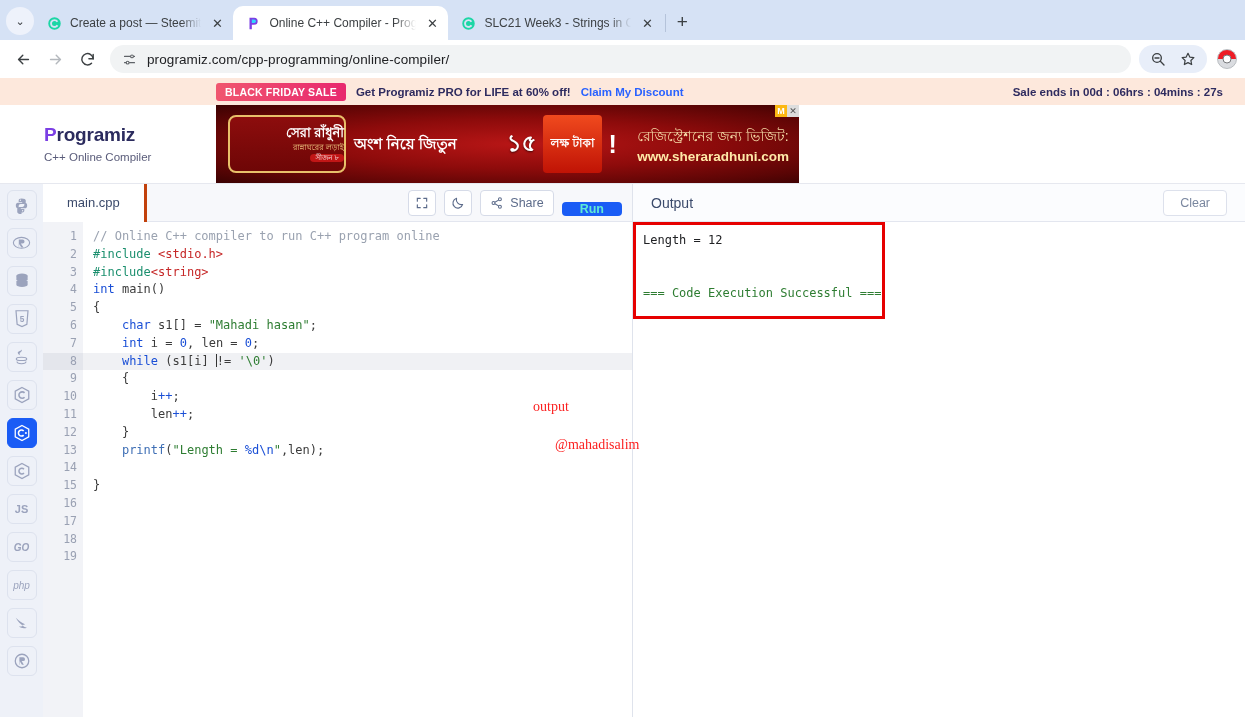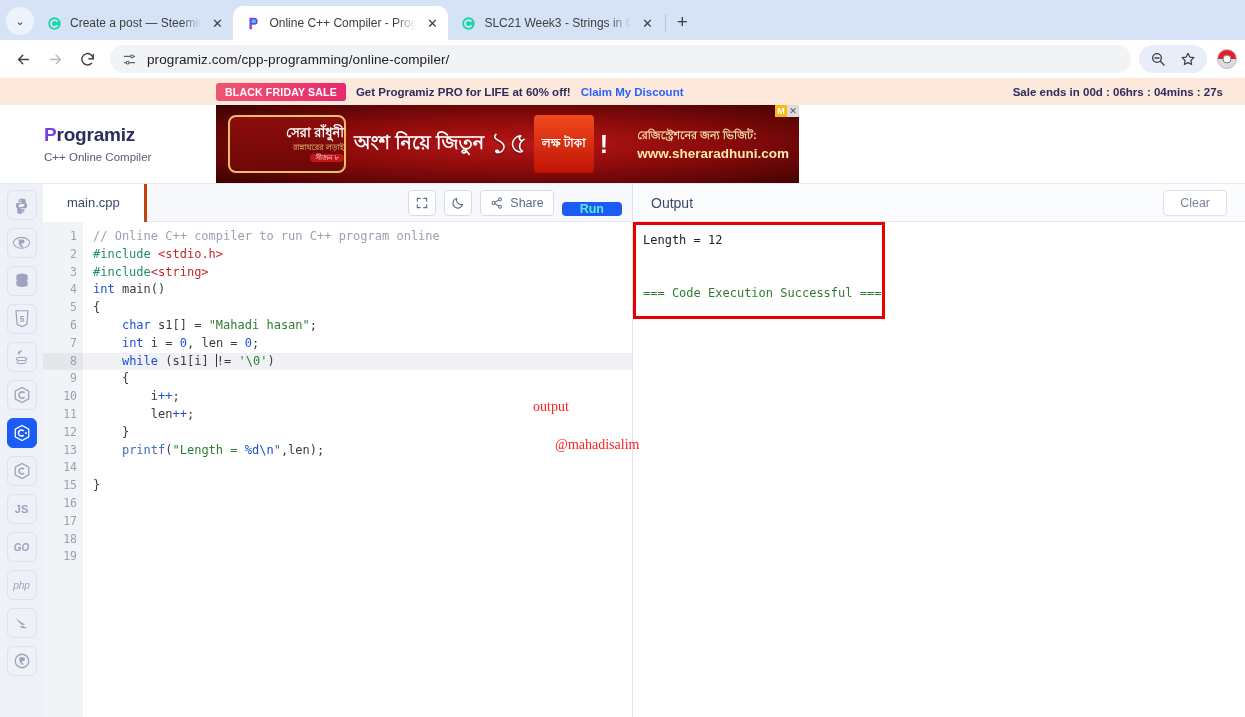--- a/index.html
+++ b/index.html
@@ -154,33 +154,34 @@
     display:flex; flex-direction:column; align-items:flex-end; justify-content:center;
     color:#f6e3b0; font-size:11px; line-height:1.15; text-align:center; flex:none;
   }
   .ad-logo .l1 { color:#ffffff; font-size:13px; font-weight:bold;}
   .ad-logo .l2 { color:#f3cf86; font-size:8px; margin-top:2px;}
   .ad-logo .l3 { color:#fff; font-size:7px; background:#c11616; border-radius:6px; padding:0 5px; margin-top:2px;}
   .ad-main {
     flex:1; display:flex; align-items:center; gap:6px;
     color:#fff; padding: 0 8px;
   }
-  .ad-text { font-size:19px; font-weight:bold; color:#fff; white-space:nowrap; }
+  .ad-text { font-size:15px; font-weight:bold; color:#fff; white-space:nowrap; }
   .ad-num {
-    font-size:29px; font-weight:normal; color:#fff;
+    font-size:23px; font-weight:bold; color:#fff;
     text-shadow: 0 1px 2px rgba(0,0,0,.6);
+    margin-left: 44px;
   }
   .ad-chip {
     background: linear-gradient(#f04a1e,#c01305);
     color:#fff; font-size:12px; font-weight:bold;
     padding:19px 8px; border-radius: 4px; white-space:nowrap;
   }
   .ad-bang { color:#fff; font-size:25px; font-weight:bold; }
   .ad-right { text-align:left; padding-right:10px; white-space:nowrap; }
-  .ad-r1 { color:#f6dca8; font-size:11px; font-weight:bold;}
+  .ad-r1 { color:#f6dca8; font-size:14px; font-weight:normal;}
   .ad-r2 { color:#ffe9a8; font-size:13.5px; font-weight:bold;}
   .ad-badges { position:absolute; top:0; right:0; display:flex; }
   .ad-badge-m {
     background:#fcb813; color:#fff; font-size:9px; font-weight:bold;
     width:12px; height:12px; display:flex; align-items:center; justify-content:center;
   }
   .ad-badge-x {
     background:#ddd; color:#555; font-size:9px;
     width:12px; height:12px; display:flex; align-items:center; justify-content:center;
   }

